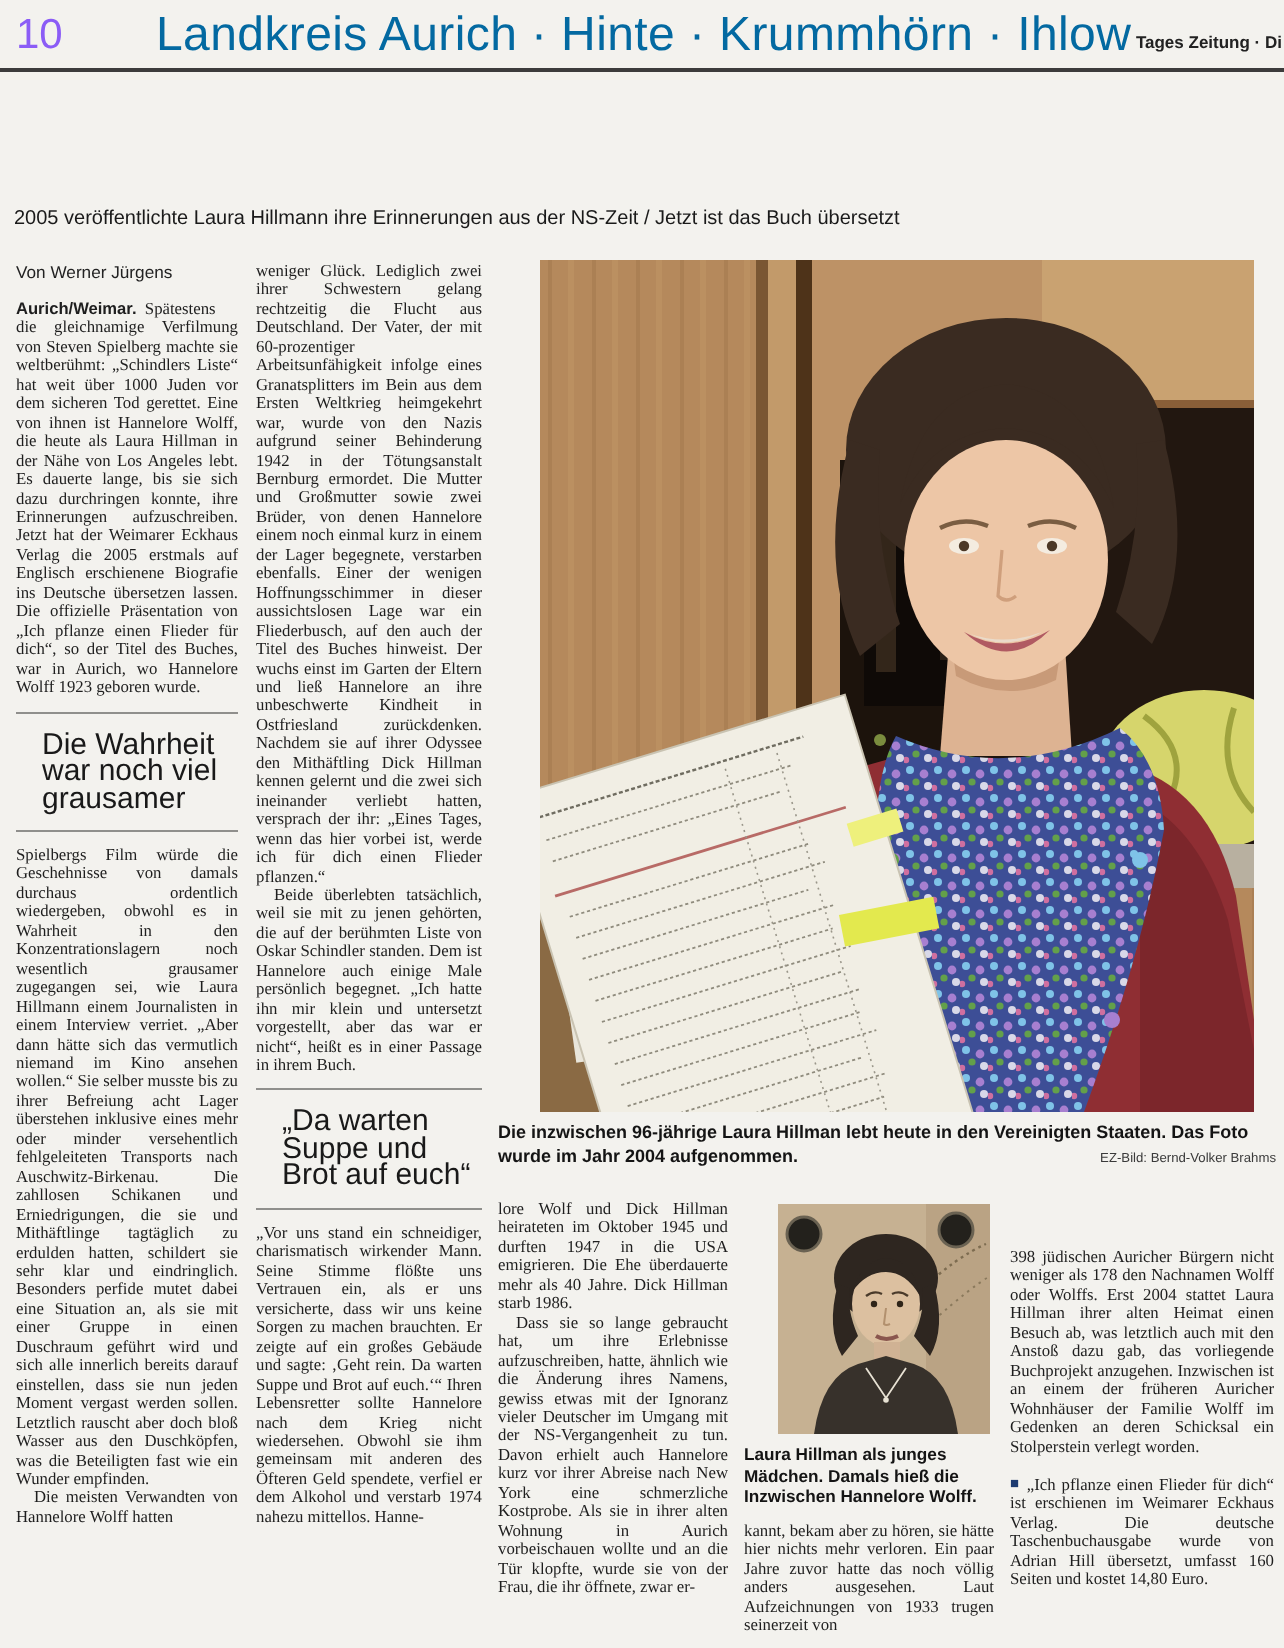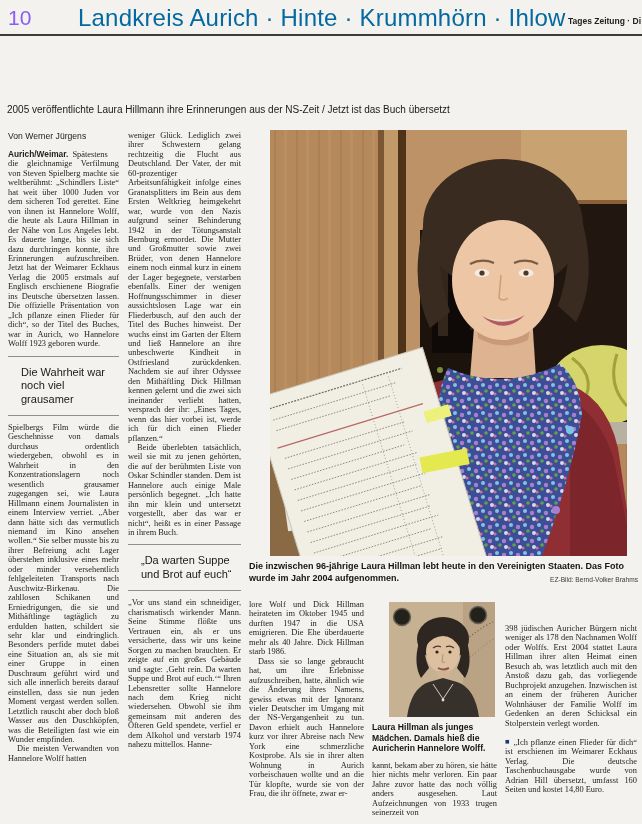--- a/index.html
+++ b/index.html
@@ -25,21 +25,21 @@
   .col-4{left:372px;top:600px;width:125px;height:224px;overflow:hidden;}
   .col-5{left:505px;top:624px;width:132px;height:224px;overflow:hidden;}
   .byline{font-size:8.6px;color:#222;margin:0 0 9px 0;}
   .para{
     font-family:"Liberation Serif",serif;font-size:8.4px;line-height:9.45px;
     text-align:justify;margin:0;color:#1e1e1e;
   }
   .para.indent{text-indent:9px;}
   .dateline{font-family:"Liberation Sans",sans-serif;font-weight:700;font-size:8.3px;}
   .pullquote{
-    font-size:11px;line-height:13.5px;color:#191919;
+    font-size:15px;line-height:13.5px;color:#191919;
     padding:9px 2px 9px 13px;margin:7px 0 7px 0;
     border-top:1px solid #8f8f8c;border-bottom:1px solid #8f8f8c;
   }
   .note{margin-top:10px;}
   .note-bullet{color:var(--note-bullet,#1c3a70);font-family:"Liberation Sans",sans-serif;font-size:7.5px;margin-right:3px;position:relative;top:-.5px;}
   
   .main-photo{position:absolute;left:270px;top:130px;width:357px;height:426px;}
   .main-photo svg{display:block;width:100%;height:100%;}
   .caption-main{
     position:absolute;left:249px;top:561px;width:389px;height:26px;
@@ -203,21 +203,21 @@
         <circle cx="48" cy="50" r="1.6" fill="#2f2418"></circle>
         <circle cx="61" cy="50" r="1.6" fill="#2f2418"></circle>
         <path d="M54 52 L53 60 Q54 61 56 60" stroke="#b2906e" stroke-width="1" fill="none"></path>
         <path d="M49 66 Q54 69 60 66" stroke="#8a564e" stroke-width="2" fill="none"></path>
         <rect x="48" y="69" width="13" height="11" fill="#d0b294"></rect>
         <path d="M18 115 Q22 86 40 80 L54 76 L68 80 Q86 86 90 115 Z" fill="#37312b"></path>
         <polyline points="44,82 54,97 64,82" stroke="#e8e2d4" stroke-width="0.9" fill="none"></polyline>
         <circle cx="54" cy="98" r="1.4" fill="#e8e2d4"></circle>
       </svg>
     </div>
-    <div class="young-caption">Laura Hillman als junges Mädchen. Damals hieß die Auricherin Hannelore Wolff.</div>
+    <div class="young-caption">Laura Hillman als junges Mädchen. Damals hieß die Inzwischen Hannelore Wolff.</div>
     <div>
         <p class="para">kannt, bekam aber zu hören, sie hätte hier nichts mehr verloren. Ein paar Jahre zuvor hatte das noch völlig anders ausgesehen. Laut Aufzeichnungen von 1933 trugen seinerzeit von</p>
       </div>
   </div>
 
   <div class="col col-5">
       <p class="para">398 jüdischen Auricher Bürgern nicht weniger als 178 den Nachnamen Wolff oder Wolffs. Erst 2004 stattet Laura Hillman ihrer alten Heimat einen Besuch ab, was letztlich auch mit den Anstoß dazu gab, das vorliegende Buchprojekt anzugehen. Inzwischen ist an einem der früheren Auricher Wohnhäuser der Familie Wolff im Gedenken an deren Schicksal ein Stolperstein verlegt worden.</p>
       <p class="para note"><span class="note-bullet">■</span>„Ich pflanze einen Flieder für dich“ ist erschienen im Weimarer Eckhaus Verlag. Die deutsche Taschenbuchausgabe wurde von Adrian Hill übersetzt, umfasst 160 Seiten und kostet 14,80 Euro.</p>
     </div>
 

